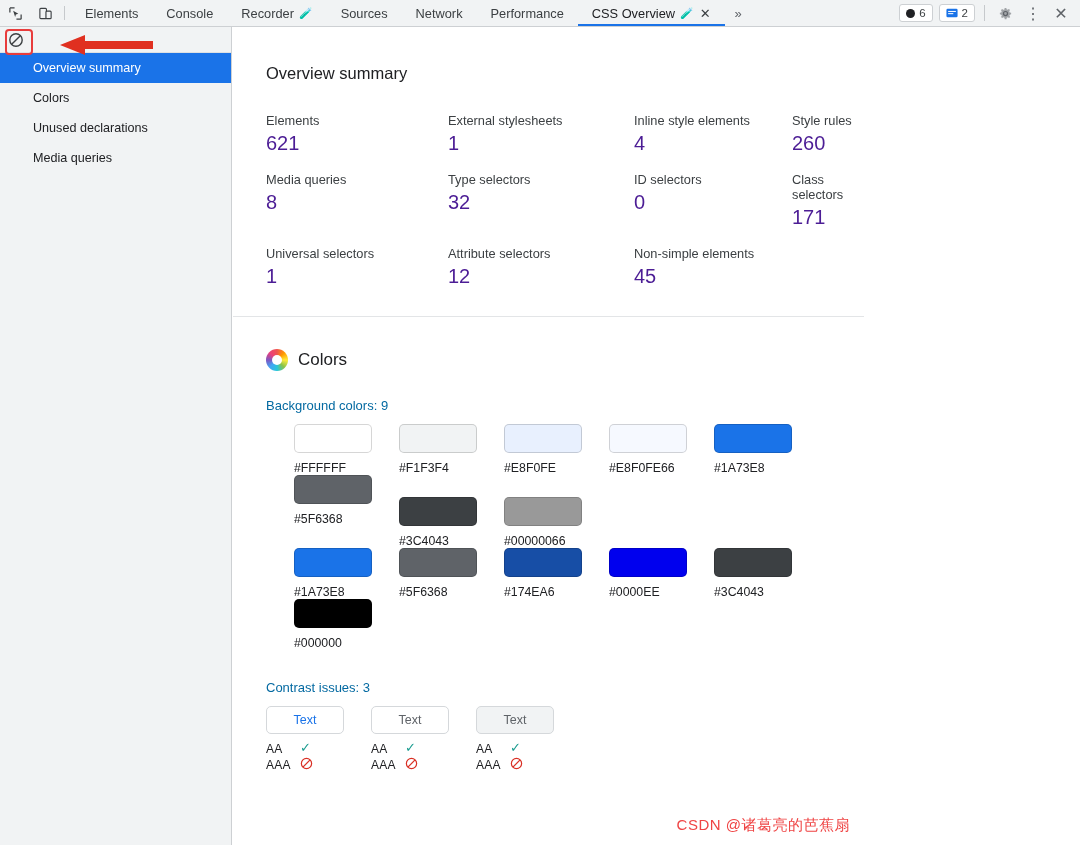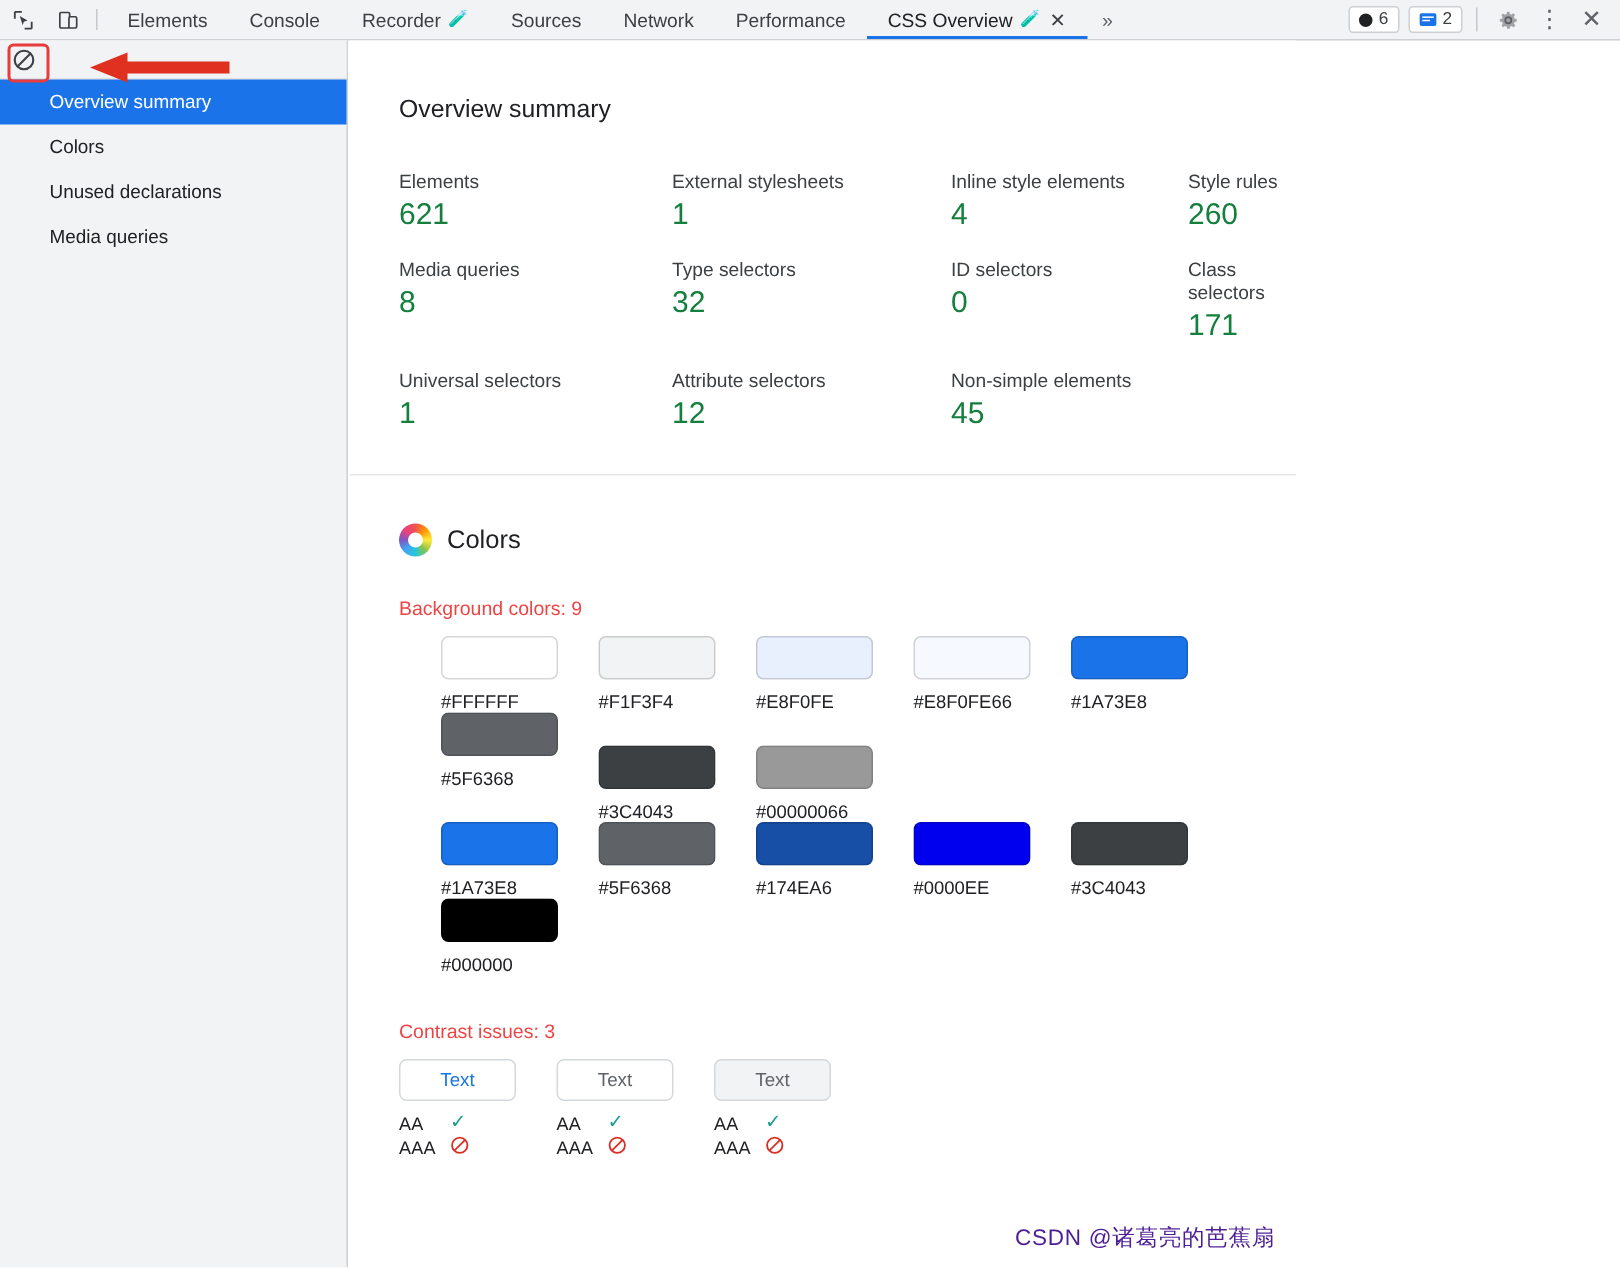--- a/index.html
+++ b/index.html
@@ -81,35 +81,35 @@
   }
   .section { padding: 0 0 0 33px; }
   .section.summary { padding-top: 37px; padding-bottom: 28px; border-bottom: 1px solid #e3e5e7; }
   .sec-title { font-size: 16.5px; color: #202124; font-weight: 400; }
 
   .stats-grid {
     display: grid; grid-template-columns: 182px 186px 158px 1fr;
     row-gap: 17px; margin-top: 30px;
   }
   .stat-label { font-size: 12.8px; color: #3c4043; margin-bottom: 4px; }
-  .stat-value { font-size: 20px; color: #15803d; font-weight: 400; }
+  .stat-value { font-size: 20px; color: #4c1d95; font-weight: 400; }
 
   .colors-sec { padding-top: 32px; }
   .colors-head { display: flex; align-items: center; gap: 10px; }
   .ring {
     width: 22px; height: 22px; border-radius: 50%;
     background: conic-gradient(#ef5350, #ff9800, #ffeb3b, #8bc34a, #26c6da, #42a5f5, #7e57c2, #ec407a, #ef5350);
     position: relative;
   }
   .ring::after {
     content: ""; position: absolute; inset: 6px; border-radius: 50%; background: #fff;
   }
   .colors-title { font-size: 17px; color: #202124; }
 
-  .grp-label { font-size: 13px; color: #ef4444; margin: 27px 0 11px 0; }
+  .grp-label { font-size: 13px; color: #0369a1; margin: 27px 0 11px 0; }
 
   .swatch-row { display: flex; flex-wrap: wrap; gap: 0; margin-left: 28px; }
   .swatch-cell { width: 105px; }
   .swatch {
     width: 78px; height: 29px; border-radius: 5px;
     border: 1px solid rgba(0,0,0,0.16);
   }
   .swatch-label { font-size: 12.3px; color: #202124; margin-top: 8px; }
 
   .contrast-row { display: flex; gap: 0; margin-top: 2px; }
@@ -130,21 +130,21 @@
 
   
   .anno-box {
     position: absolute; left: 5px; top: 29px; width: 28px; height: 26px;
     border: 2.5px solid #e83c3c; border-radius: 4px; pointer-events: none;
   }
   .anno-arrow { position: absolute; left: 55px; top: 33px; pointer-events: none; }
 
   .watermark {
     position: absolute; right: 14px; bottom: 10px;
-    font-size: 15px; color: #4c1d95; letter-spacing: 0.5px;
+    font-size: 15px; color: #ef4444; letter-spacing: 0.5px;
   }
 </style>
 </head>
 <body>
 
 <div id="app">
 
   <div class="toolbar">
     <div class="tb-icon-btn">
       <svg width="15" height="15" viewBox="0 0 16 16">

